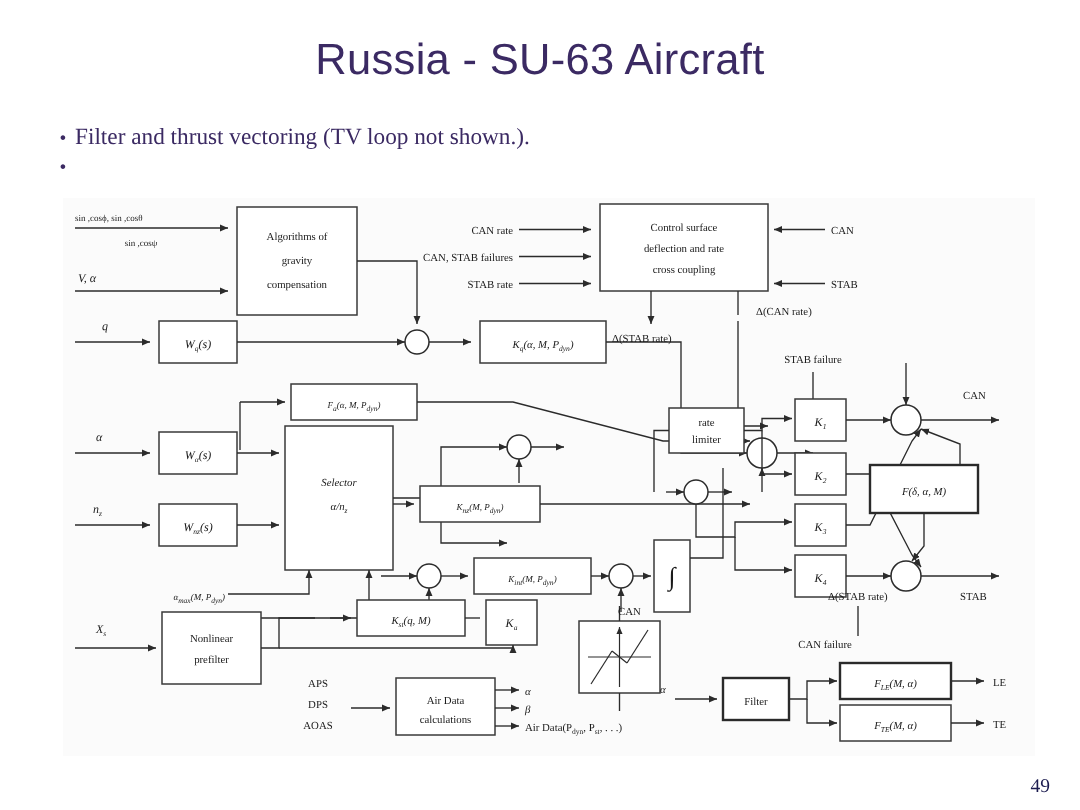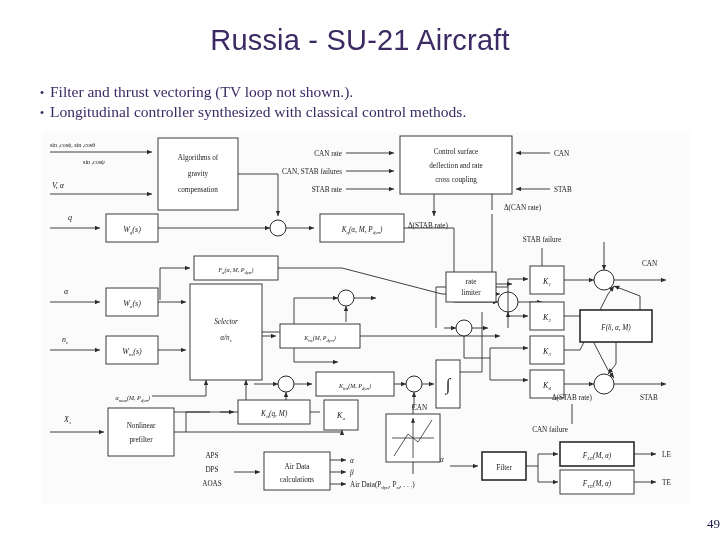--- a/index.html
+++ b/index.html
@@ -30,21 +30,21 @@
     color:#3b2a63;
     font-family:"Liberation Serif", serif;
     font-size:15.5px;
     line-height:19px;
     white-space:nowrap;
   }
   .bullet .dot { width:16px; flex:0 0 16px; text-align:center; font-size:13px; }
 
   
   .slide-no {
-    position:absolute; right:0; bottom:8px;
+    position:absolute; right:20px; bottom:8px;
     font-family:"Liberation Serif", serif;
     font-size:13px; color:#1b1b4f;
   }
 
   
   #diagram {
     position:absolute; left:42px; top:132px;
     width:648px; height:372px;
     background:#fbfbfb;
   }
@@ -64,30 +64,29 @@
   .bxh { fill:#ffffff; stroke:#2a2a2a; stroke-width:1.6; }
   .ln { stroke:#2b2b2b; stroke-width:0.9; fill:none; }
   .lnt { stroke:#2b2b2b; stroke-width:0.8; fill:none; }
   .circ { fill:#ffffff; stroke:#2b2b2b; stroke-width:1; }
 </style>
 </head>
 <body>
 
 <div id="slide">
 
-  <div class="title">Russia - SU-21 Aircraft</div>
+  <div class="title">Russia - SU-63 Aircraft</div>
 
   <div class="bullets">
     <div class="bullet">
       <span class="dot">•</span>
       <span>Filter and thrust vectoring (TV loop not shown.).</span>
     </div>
     <div class="bullet">
       <span class="dot">•</span>
-      <span>Longitudinal controller synthesized with classical control methods.</span>
     </div>
   </div>
 
   <div id="diagram">
   <svg class="dg" width="648" height="372" viewBox="0 0 648 372" xmlns="http://www.w3.org/2000/svg">
     <defs>
       <marker id="ar" markerWidth="7" markerHeight="7" refX="6" refY="2.6" orient="auto">
         <path d="M0,0 L6,2.6 L0,5.2 z" fill="#2b2b2b"></path>
       </marker>
     </defs>

